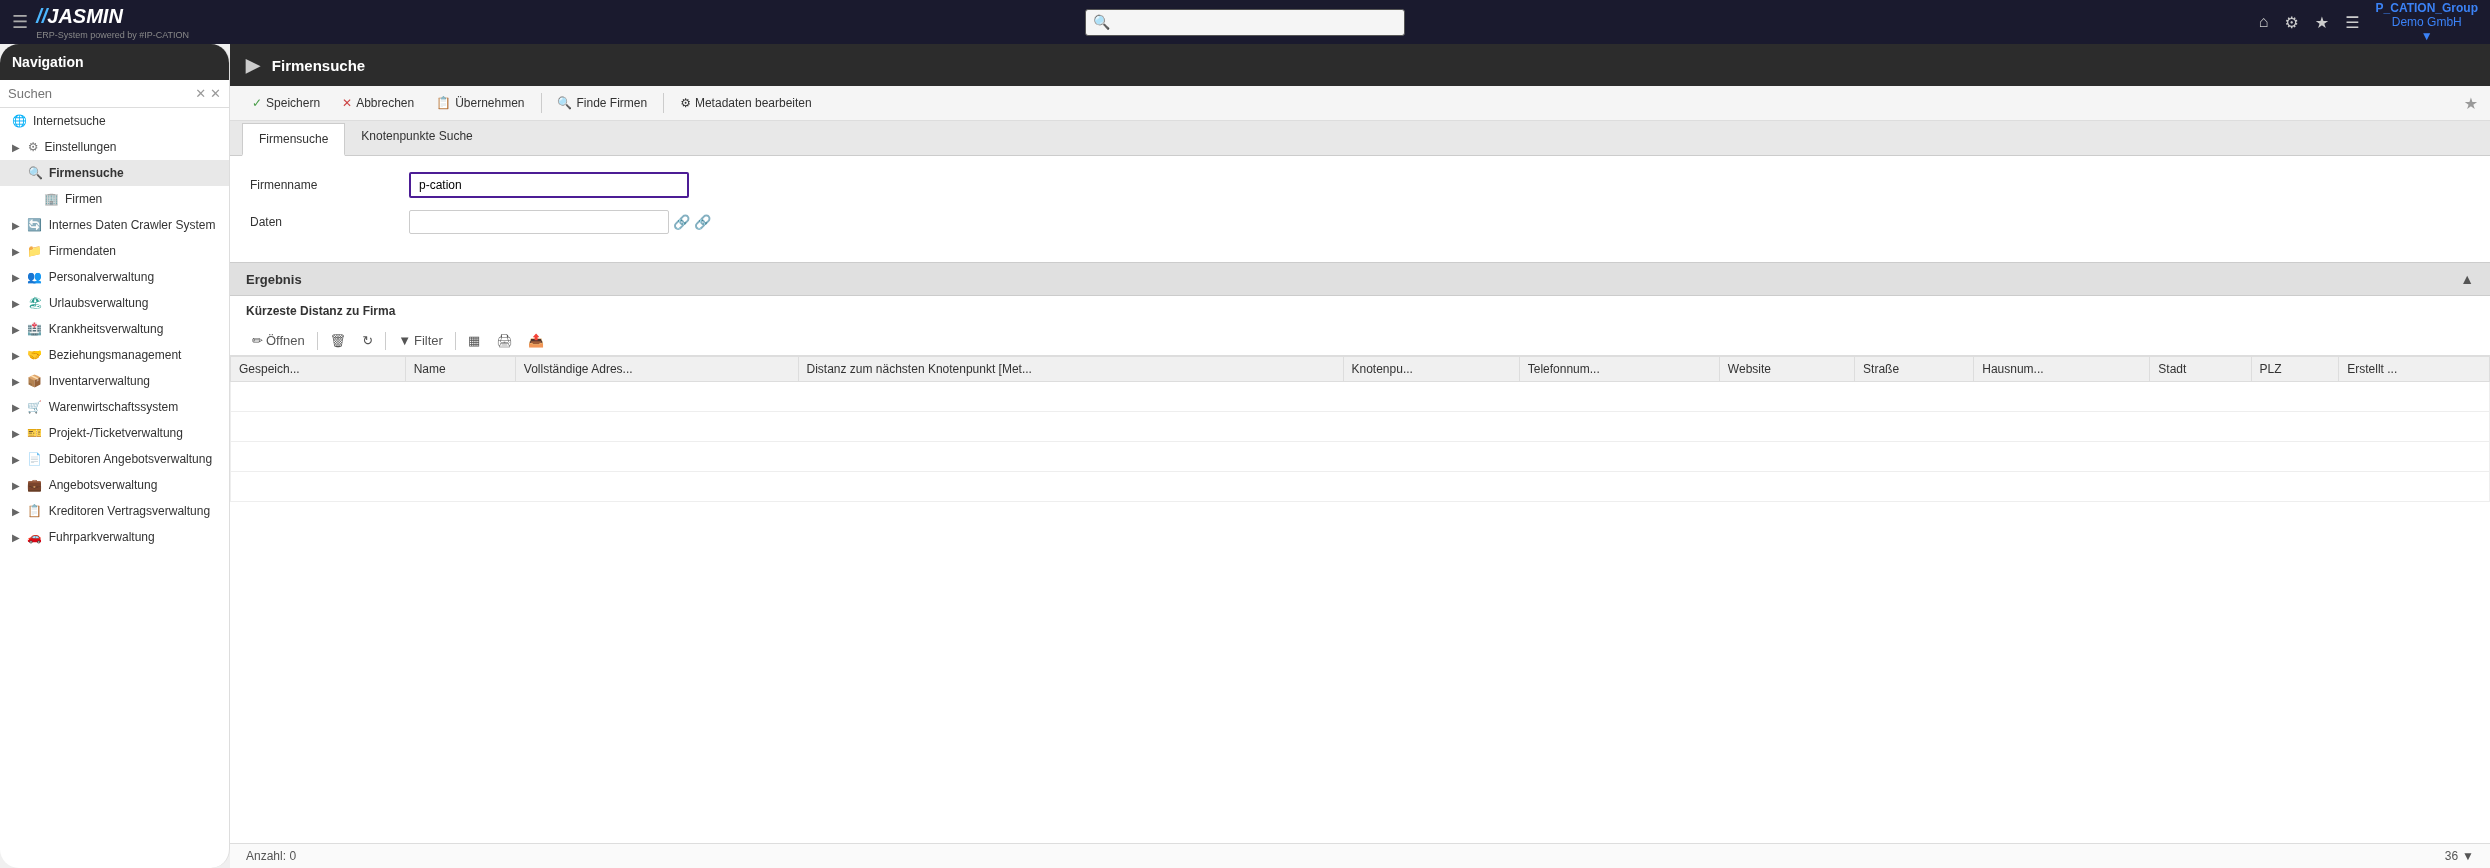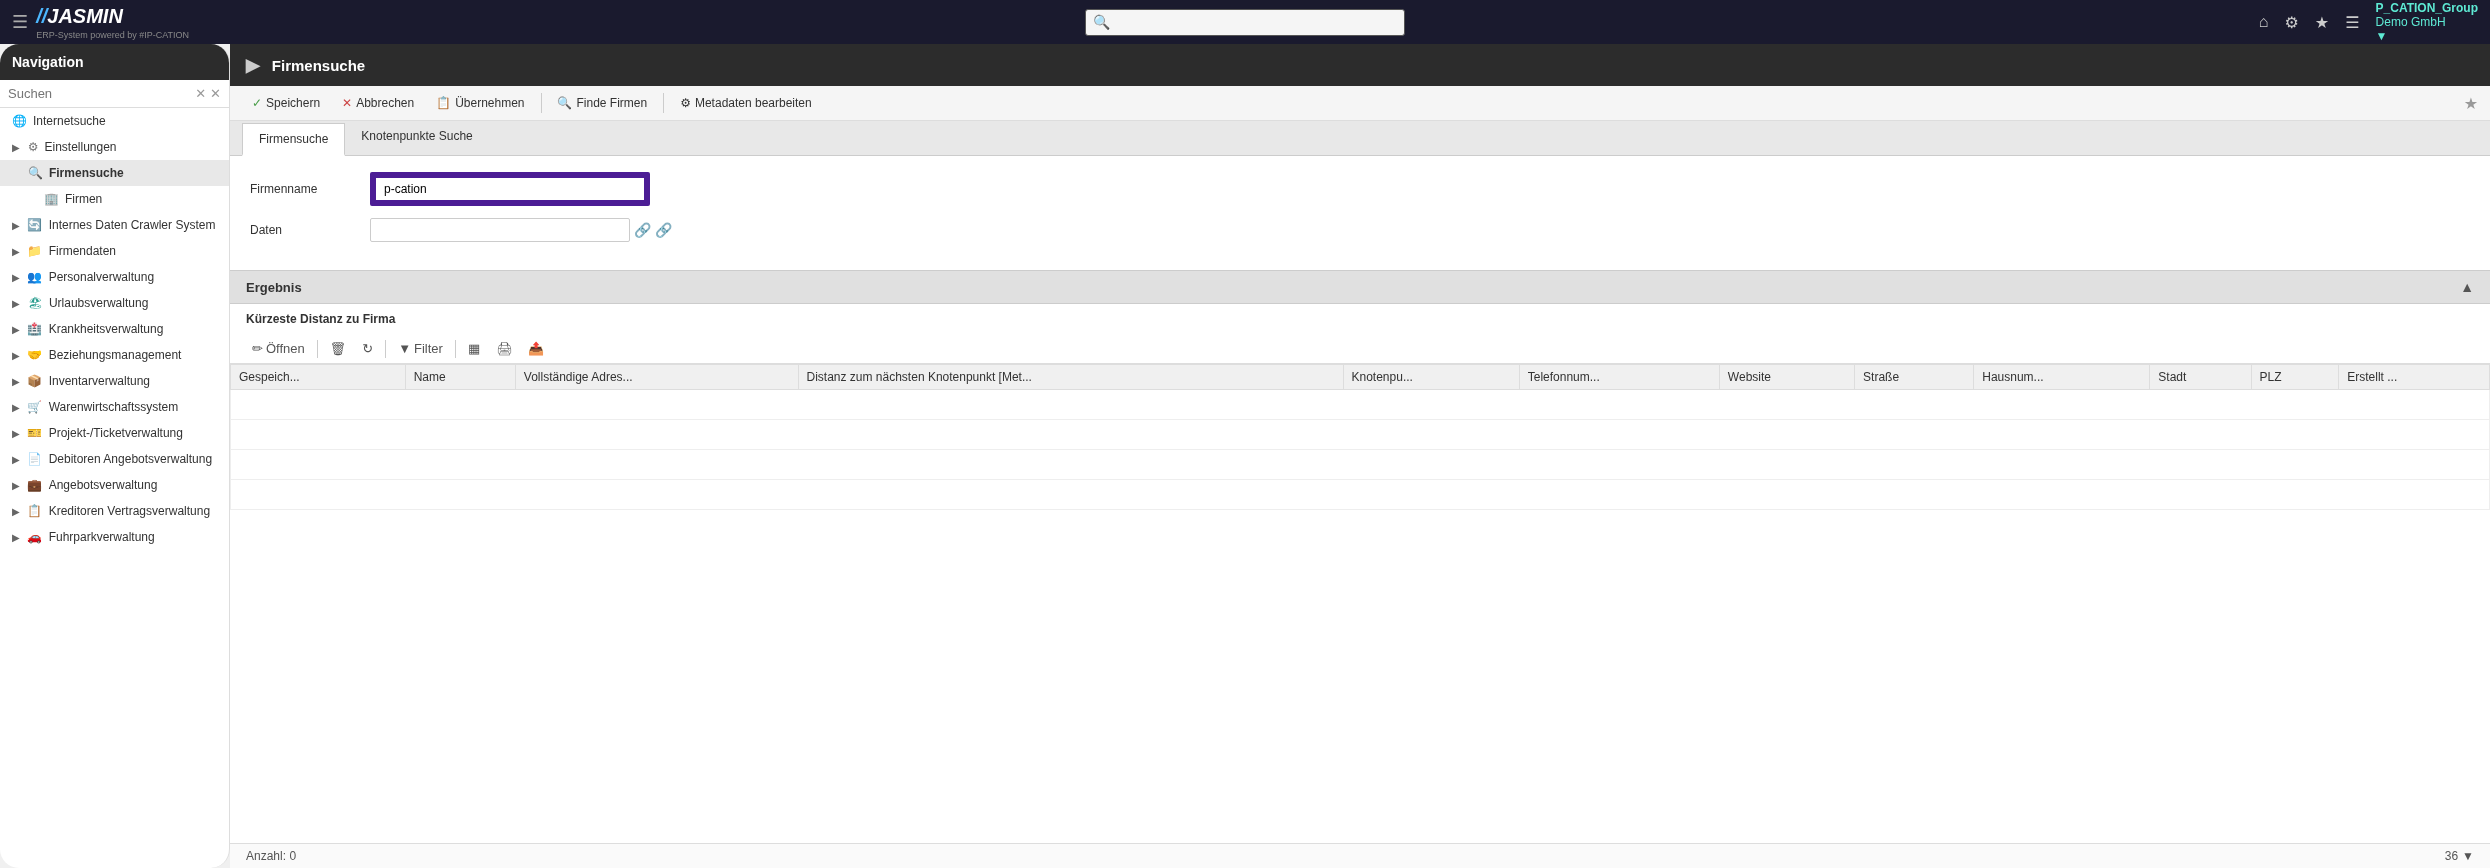--- a/index.html
+++ b/index.html
@@ -47,21 +47,21 @@
     }
 
     .header-right {
       flex: 1;
       display: flex;
       align-items: center;
       justify-content: flex-end;
       gap: 16px;
     }
     .header-icon { color: #ccc; font-size: 16px; cursor: pointer; }
-    .header-user { color: #5eead4; font-size: 12px; text-align: left; cursor: pointer; }
+    .header-user { color: #3b82f6; font-size: 12px; text-align: center; cursor: pointer; }
     .header-user span { display: block; }
     .header-user .company { font-weight: bold; }
 
     
     .main-layout {
       display: flex;
       flex: 1;
       overflow: hidden;
     }
 
@@ -202,31 +202,32 @@
     
     .form-area {
       background: #fff;
       padding: 16px 20px;
       flex-shrink: 0;
     }
     .form-row {
       display: flex;
       align-items: center;
       margin-bottom: 12px;
+      gap: 39px;
     }
     .form-label {
       width: 120px;
       font-size: 12px;
       color: #333;
       flex-shrink: 0;
     }
     .form-input {
       flex: 0 0 280px;
       padding: 4px 8px;
-      border: 6px solid #4c1d95;
+      border: 2px solid #4c1d95;
       border-radius: 2px;
       font-size: 12px;
     }
     .form-input-with-icons {
       display: flex;
       align-items: center;
       gap: 4px;
     }
     .form-input-with-icons input {
       flex: 0 0 260px;

